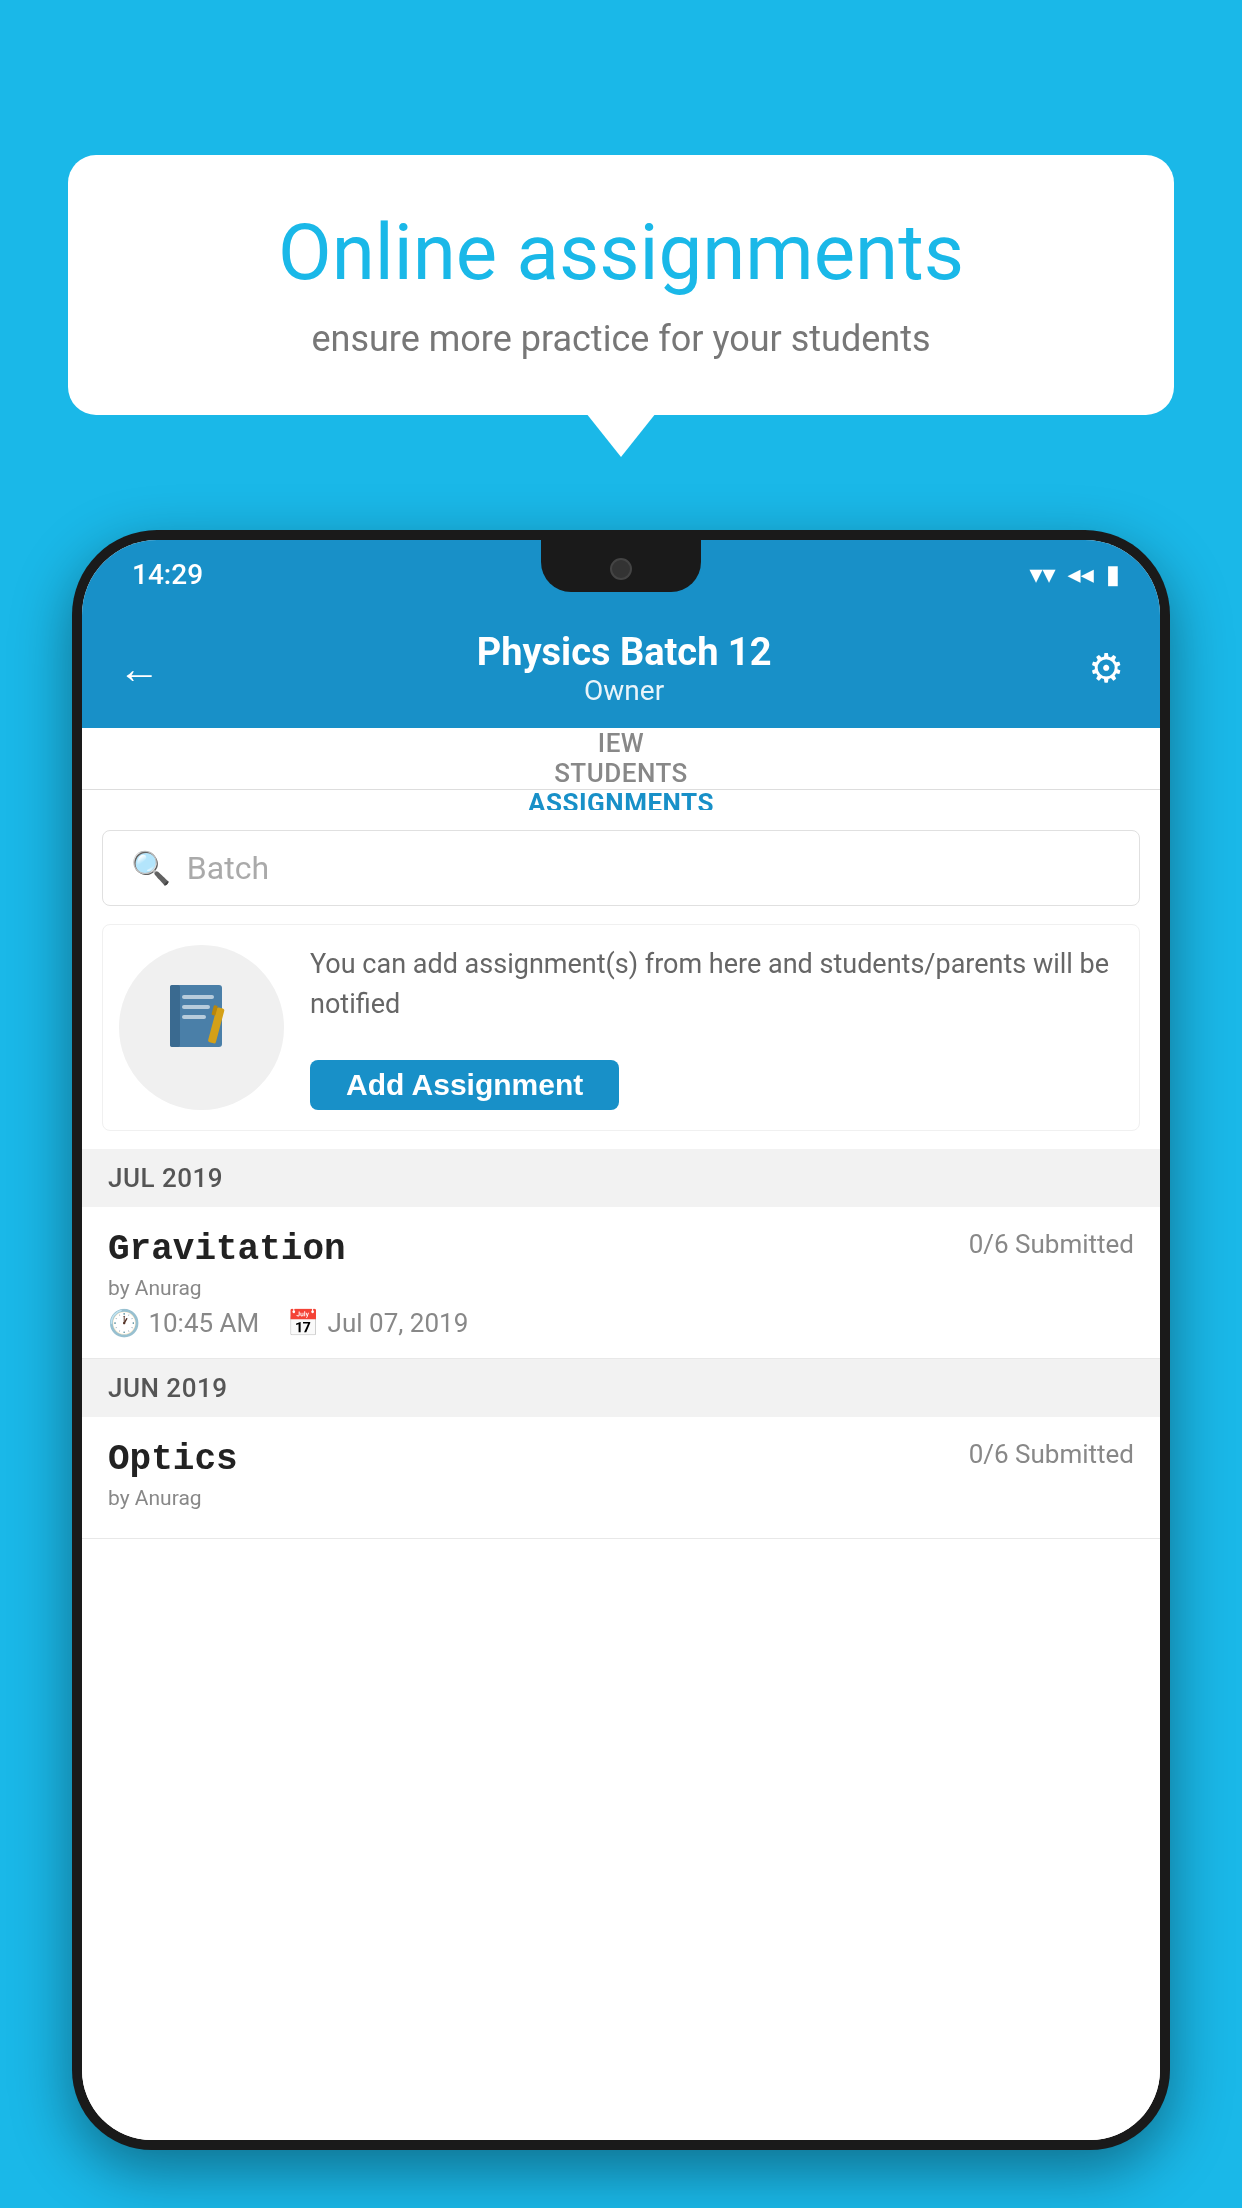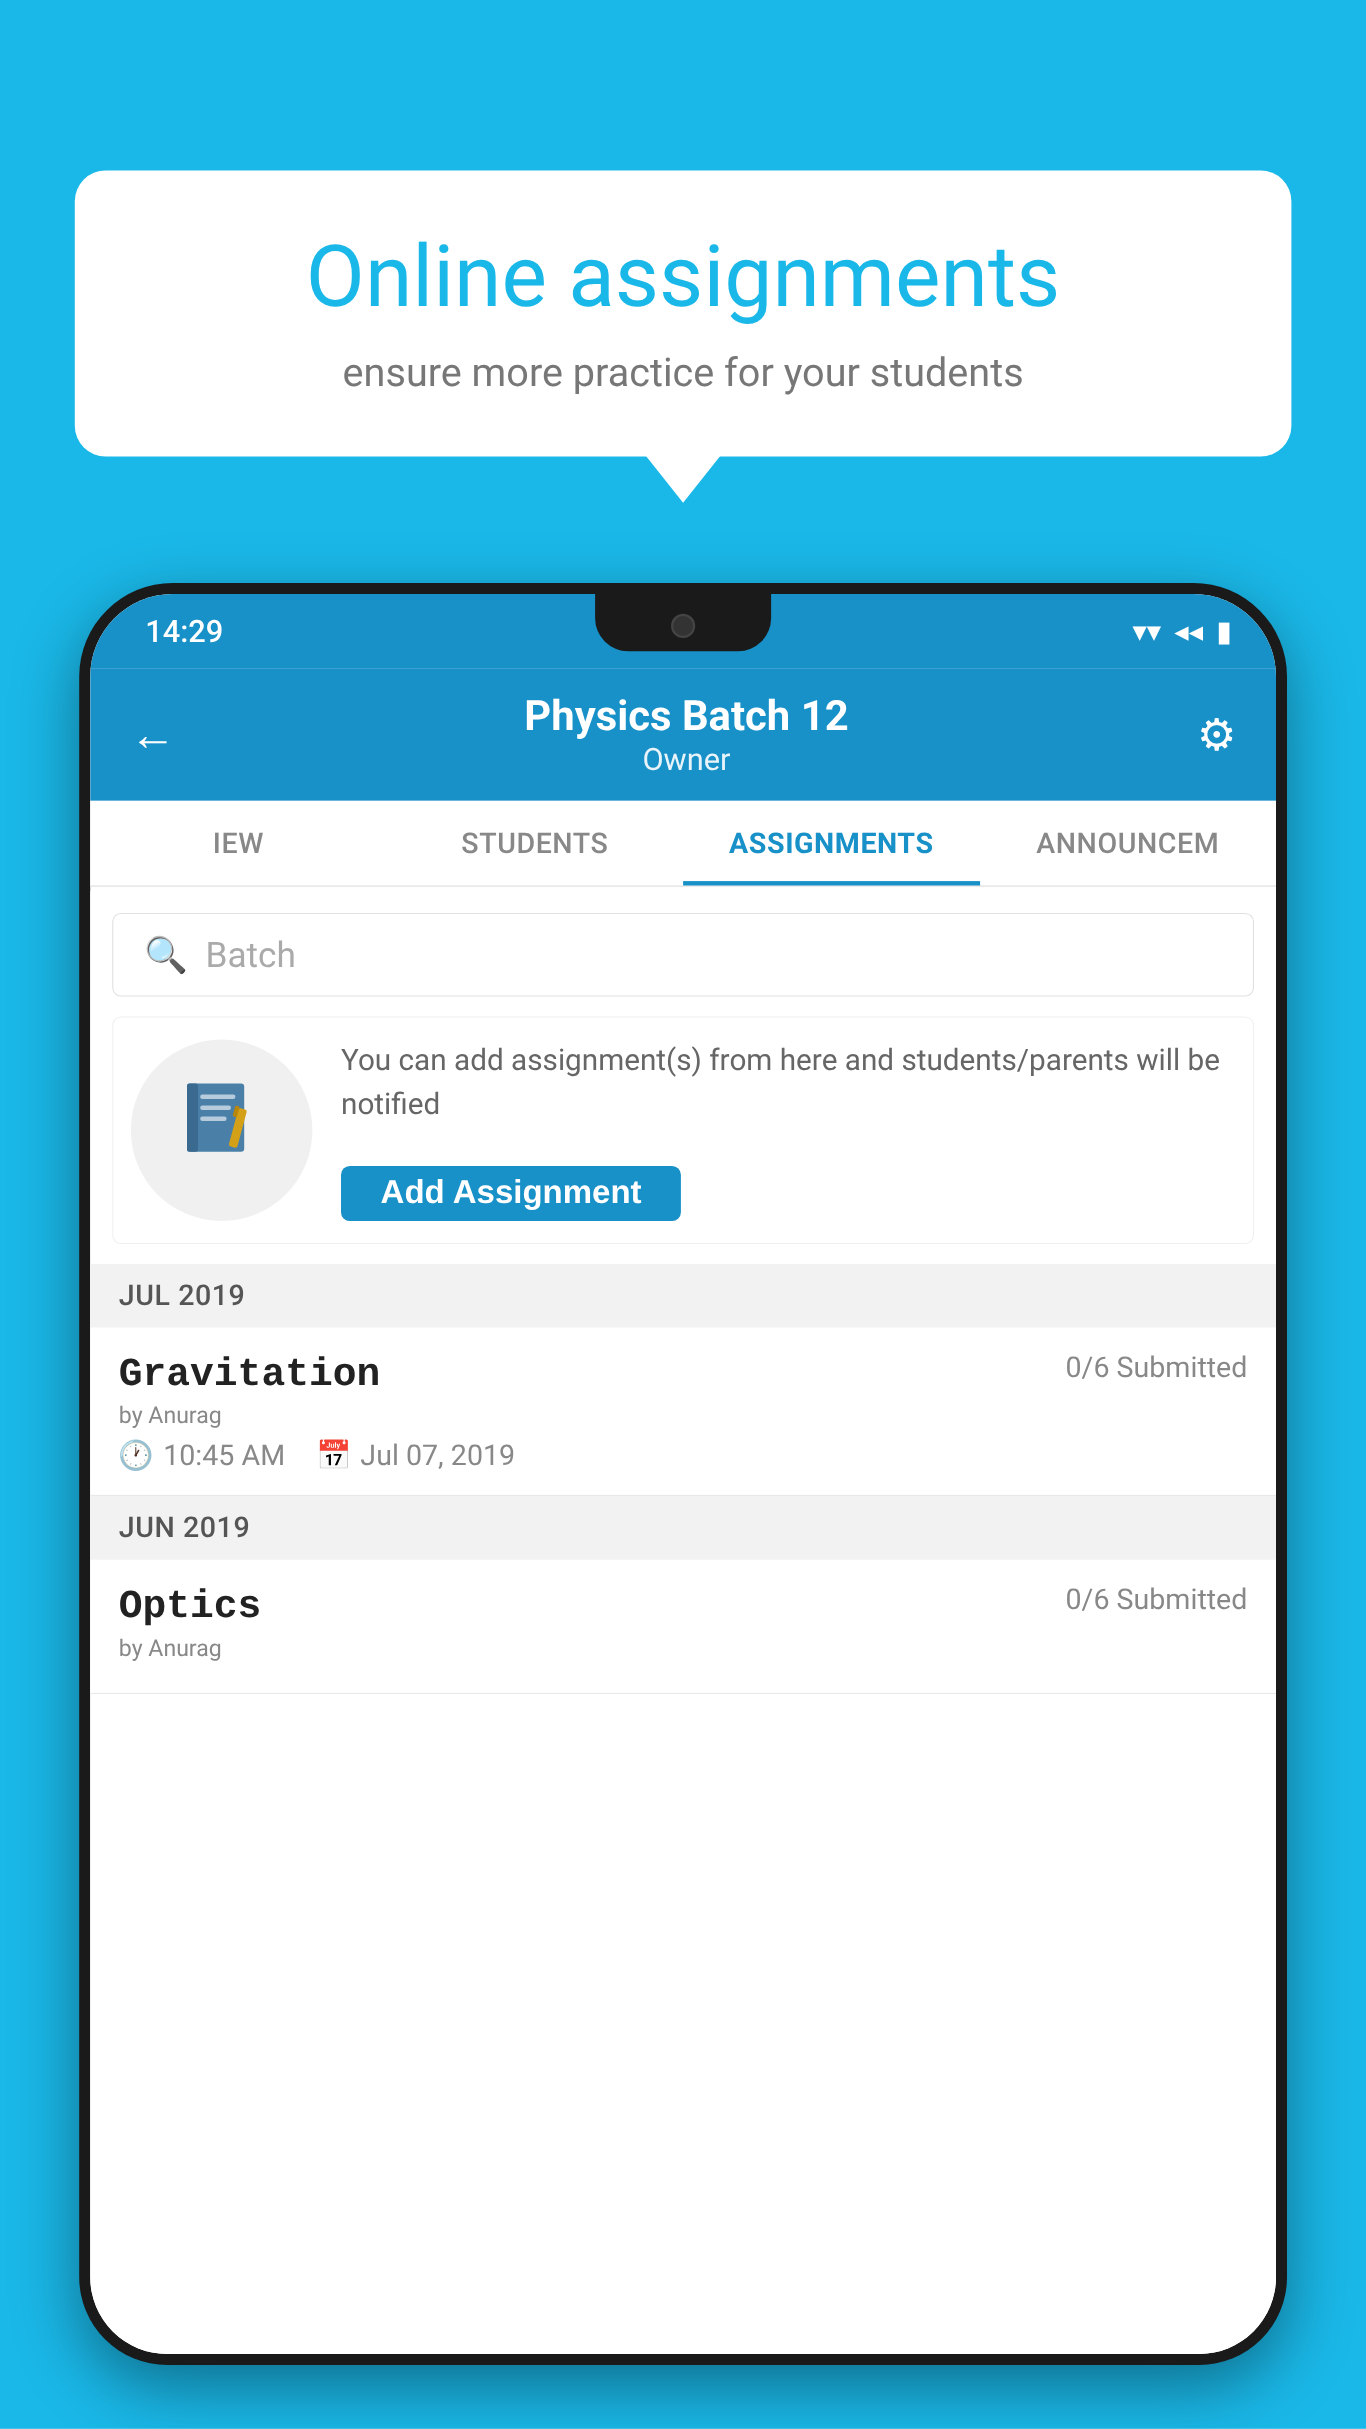--- a/index.html
+++ b/index.html
@@ -172,25 +172,26 @@
       font-size: 40px;
       cursor: pointer;
     }
 
     
     .tab-bar {
       position: absolute;
       top: 188px;
       left: 0;
       right: 0;
-      height: 78px;
+      height: 62px;
       background: white;
       display: flex;
       align-items: stretch;
       border-bottom: 1px solid #ddd;
+      flex-direction: column;
     }
 
     .tab-item {
       flex: 1;
       display: flex;
       align-items: center;
       justify-content: center;
       font-size: 26px;
       font-weight: 500;
       color: #888;

